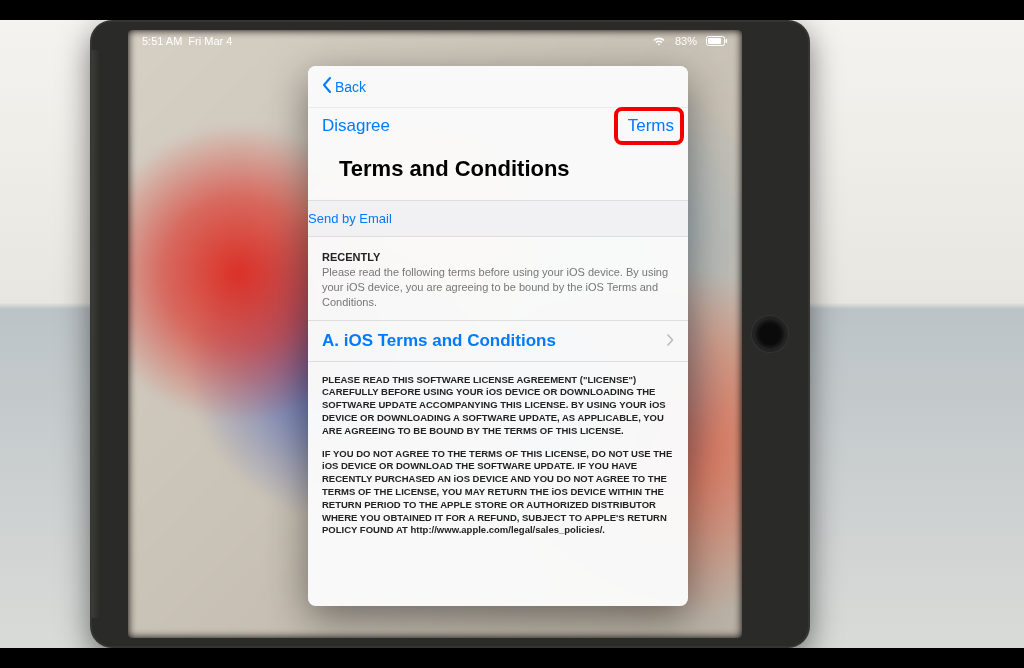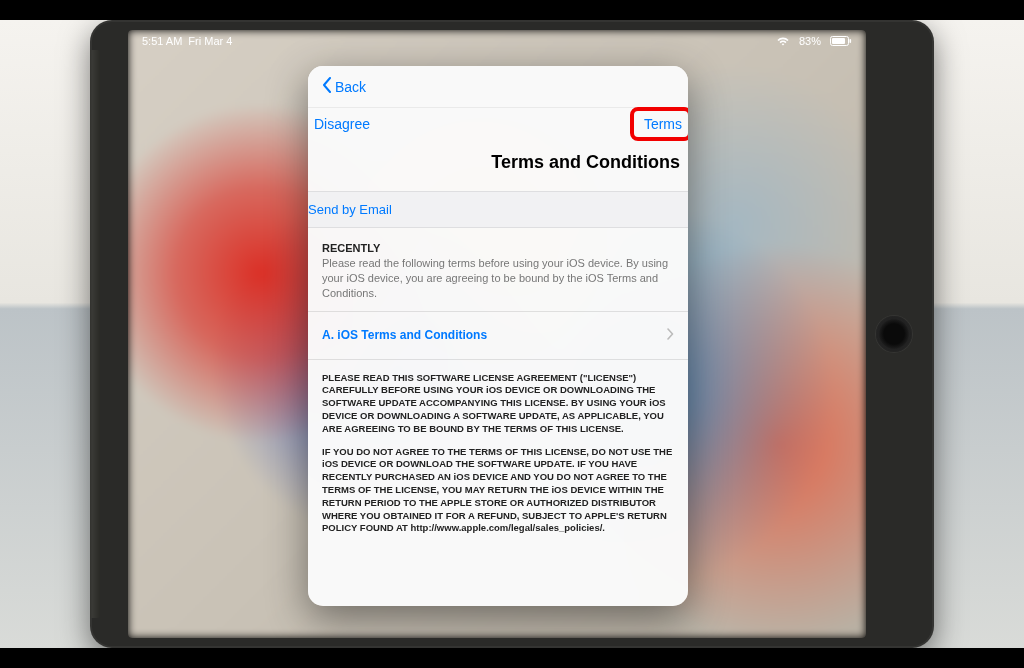--- a/index.html
+++ b/index.html
@@ -30,21 +30,21 @@
       top: 20px;
       left: 0;
       right: 0;
       bottom: 20px;
       background: linear-gradient(to bottom, #f5f3ef 0%, #e8e6e0 45%, #bcc3c7 46%, #d9dbd8 100%);
     }
     .ipad-frame {
       position: absolute;
       top: 20px;
       left: 90px;
-      width: 844px;
+      width: 720px;
       height: 628px;
       background: #2a2a28;
       border-radius: 22px;
       box-shadow: 0 10px 30px rgba(0,0,0,0.5), inset 0 0 0 2px rgba(255,255,255,0.05);
       overflow: hidden;
     }
     .ipad-cover-edge {
       position: absolute;
       left: -6px;
       top: 30px;
@@ -104,21 +104,21 @@
       display: inline-flex;
       align-items: center;
     }
     .sheet {
       position: absolute;
       top: 36px;
       left: 180px;
       width: 380px;
       height: 540px;
       background: rgba(250,250,250,0.98);
-      border-radius: 15px;
+      border-radius: 8px;
       box-shadow: 0 12px 40px rgba(0,0,0,0.45);
       overflow: hidden;
       z-index: 10;
     }
     .nav-bar {
       height: 42px;
       display: flex;
       align-items: center;
       justify-content: space-between;
       padding: 0 14px;
@@ -149,30 +149,30 @@
       right: -10px;
       bottom: -9px;
       border: 4px solid #f20000;
       border-radius: 8px;
       pointer-events: none;
     }
     .action-row {
       display: flex;
       align-items: flex-start;
       justify-content: space-between;
-      padding: 8px 6px;
+      padding: 8px 14px;
       color: #007aff;
-      font-size: 14px;
+      font-size: 17px;
     }
     .sheet-title {
-      text-align: right;
-      font-size: 18px;
+      text-align: left;
+      font-size: 22px;
       font-weight: 700;
       color: #000;
-      padding: 12px 8px 18px;
+      padding: 12px 31px 18px;
     }
     .section-bar {
       background: #f1f1f3;
       color: #007aff;
       font-size: 13px;
       padding: 10px 0;
       border-top: 1px solid rgba(0,0,0,0.08);
       border-bottom: 1px solid rgba(0,0,0,0.08);
     }
     .important-block {
@@ -186,25 +186,25 @@
     }
     .important-text {
       font-size: 11px;
       color: #777;
       line-height: 1.35;
     }
     .section-link-row {
       display: flex;
       align-items: center;
       justify-content: space-between;
-      padding: 16px 14px;
+      padding: 10px 14px;
       border-top: 1px solid rgba(0,0,0,0.1);
       border-bottom: 1px solid rgba(0,0,0,0.1);
       color: #007aff;
-      font-size: 12px;
+      font-size: 17px;
       font-weight: 600;
     }
     .chevron-right {
       color: #bbb;
     }
     .license-block {
       padding: 12px 14px;
       font-size: 9.5px;
       font-weight: 700;
       color: #222;

